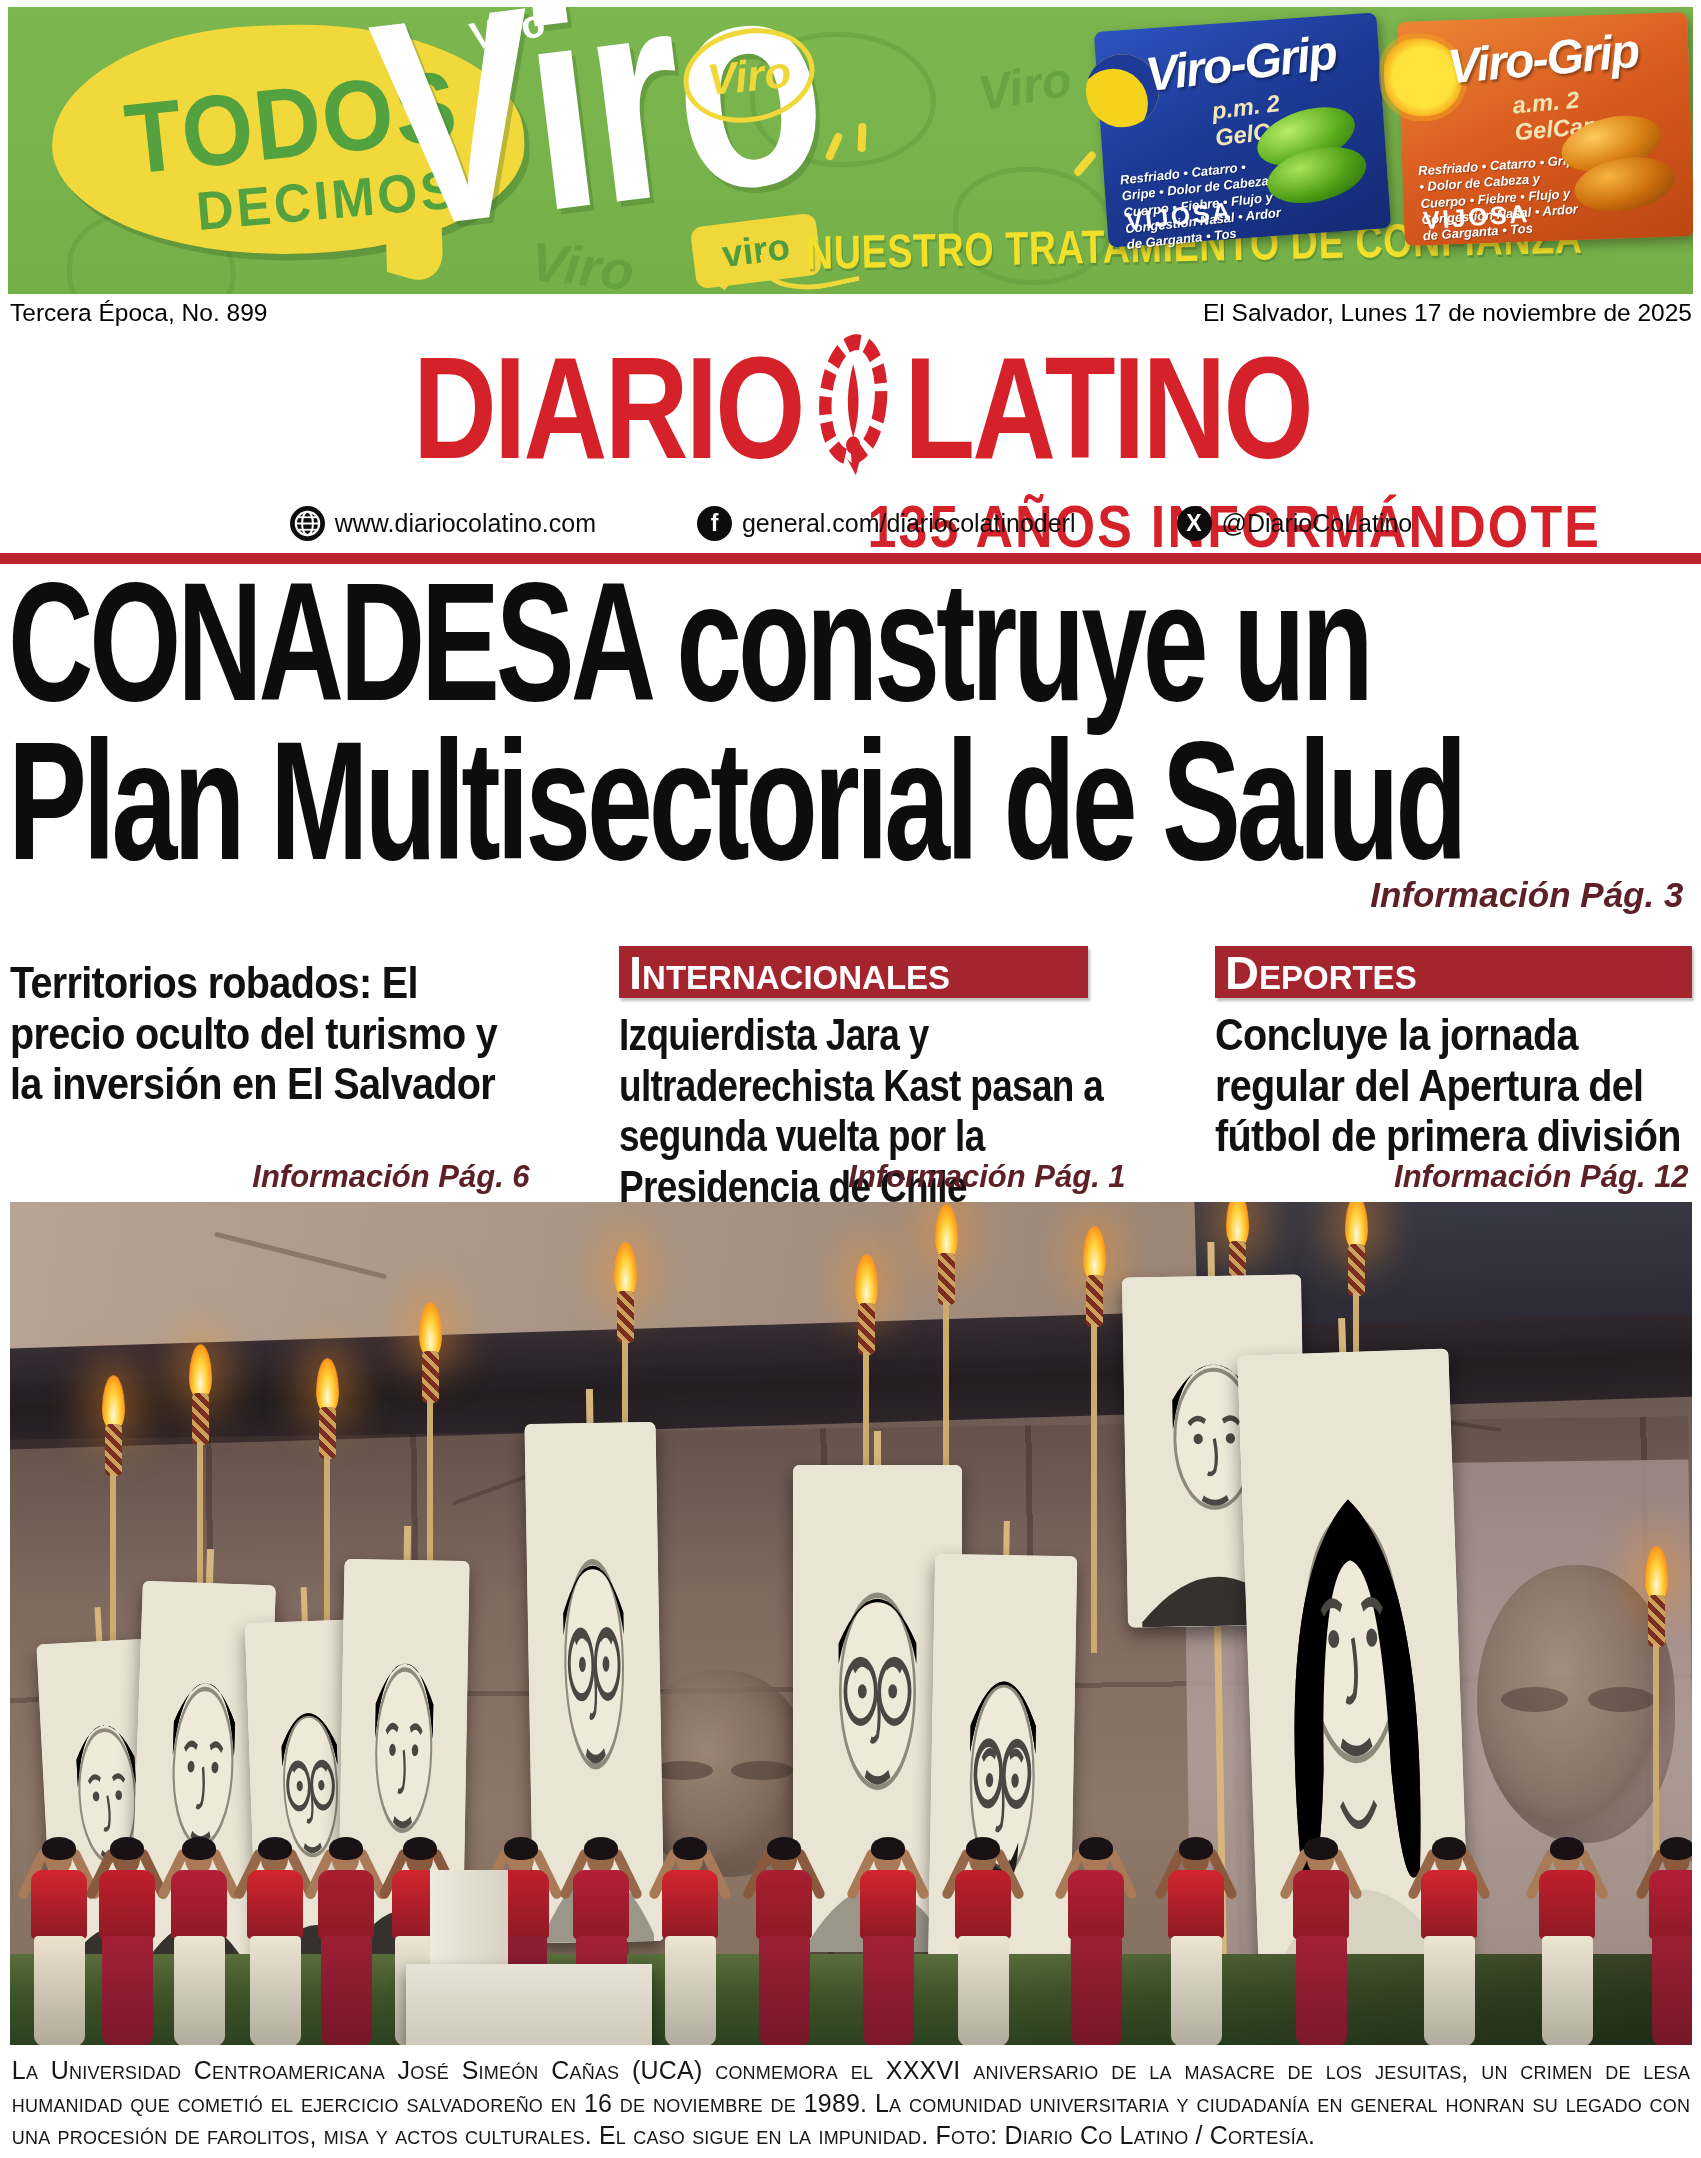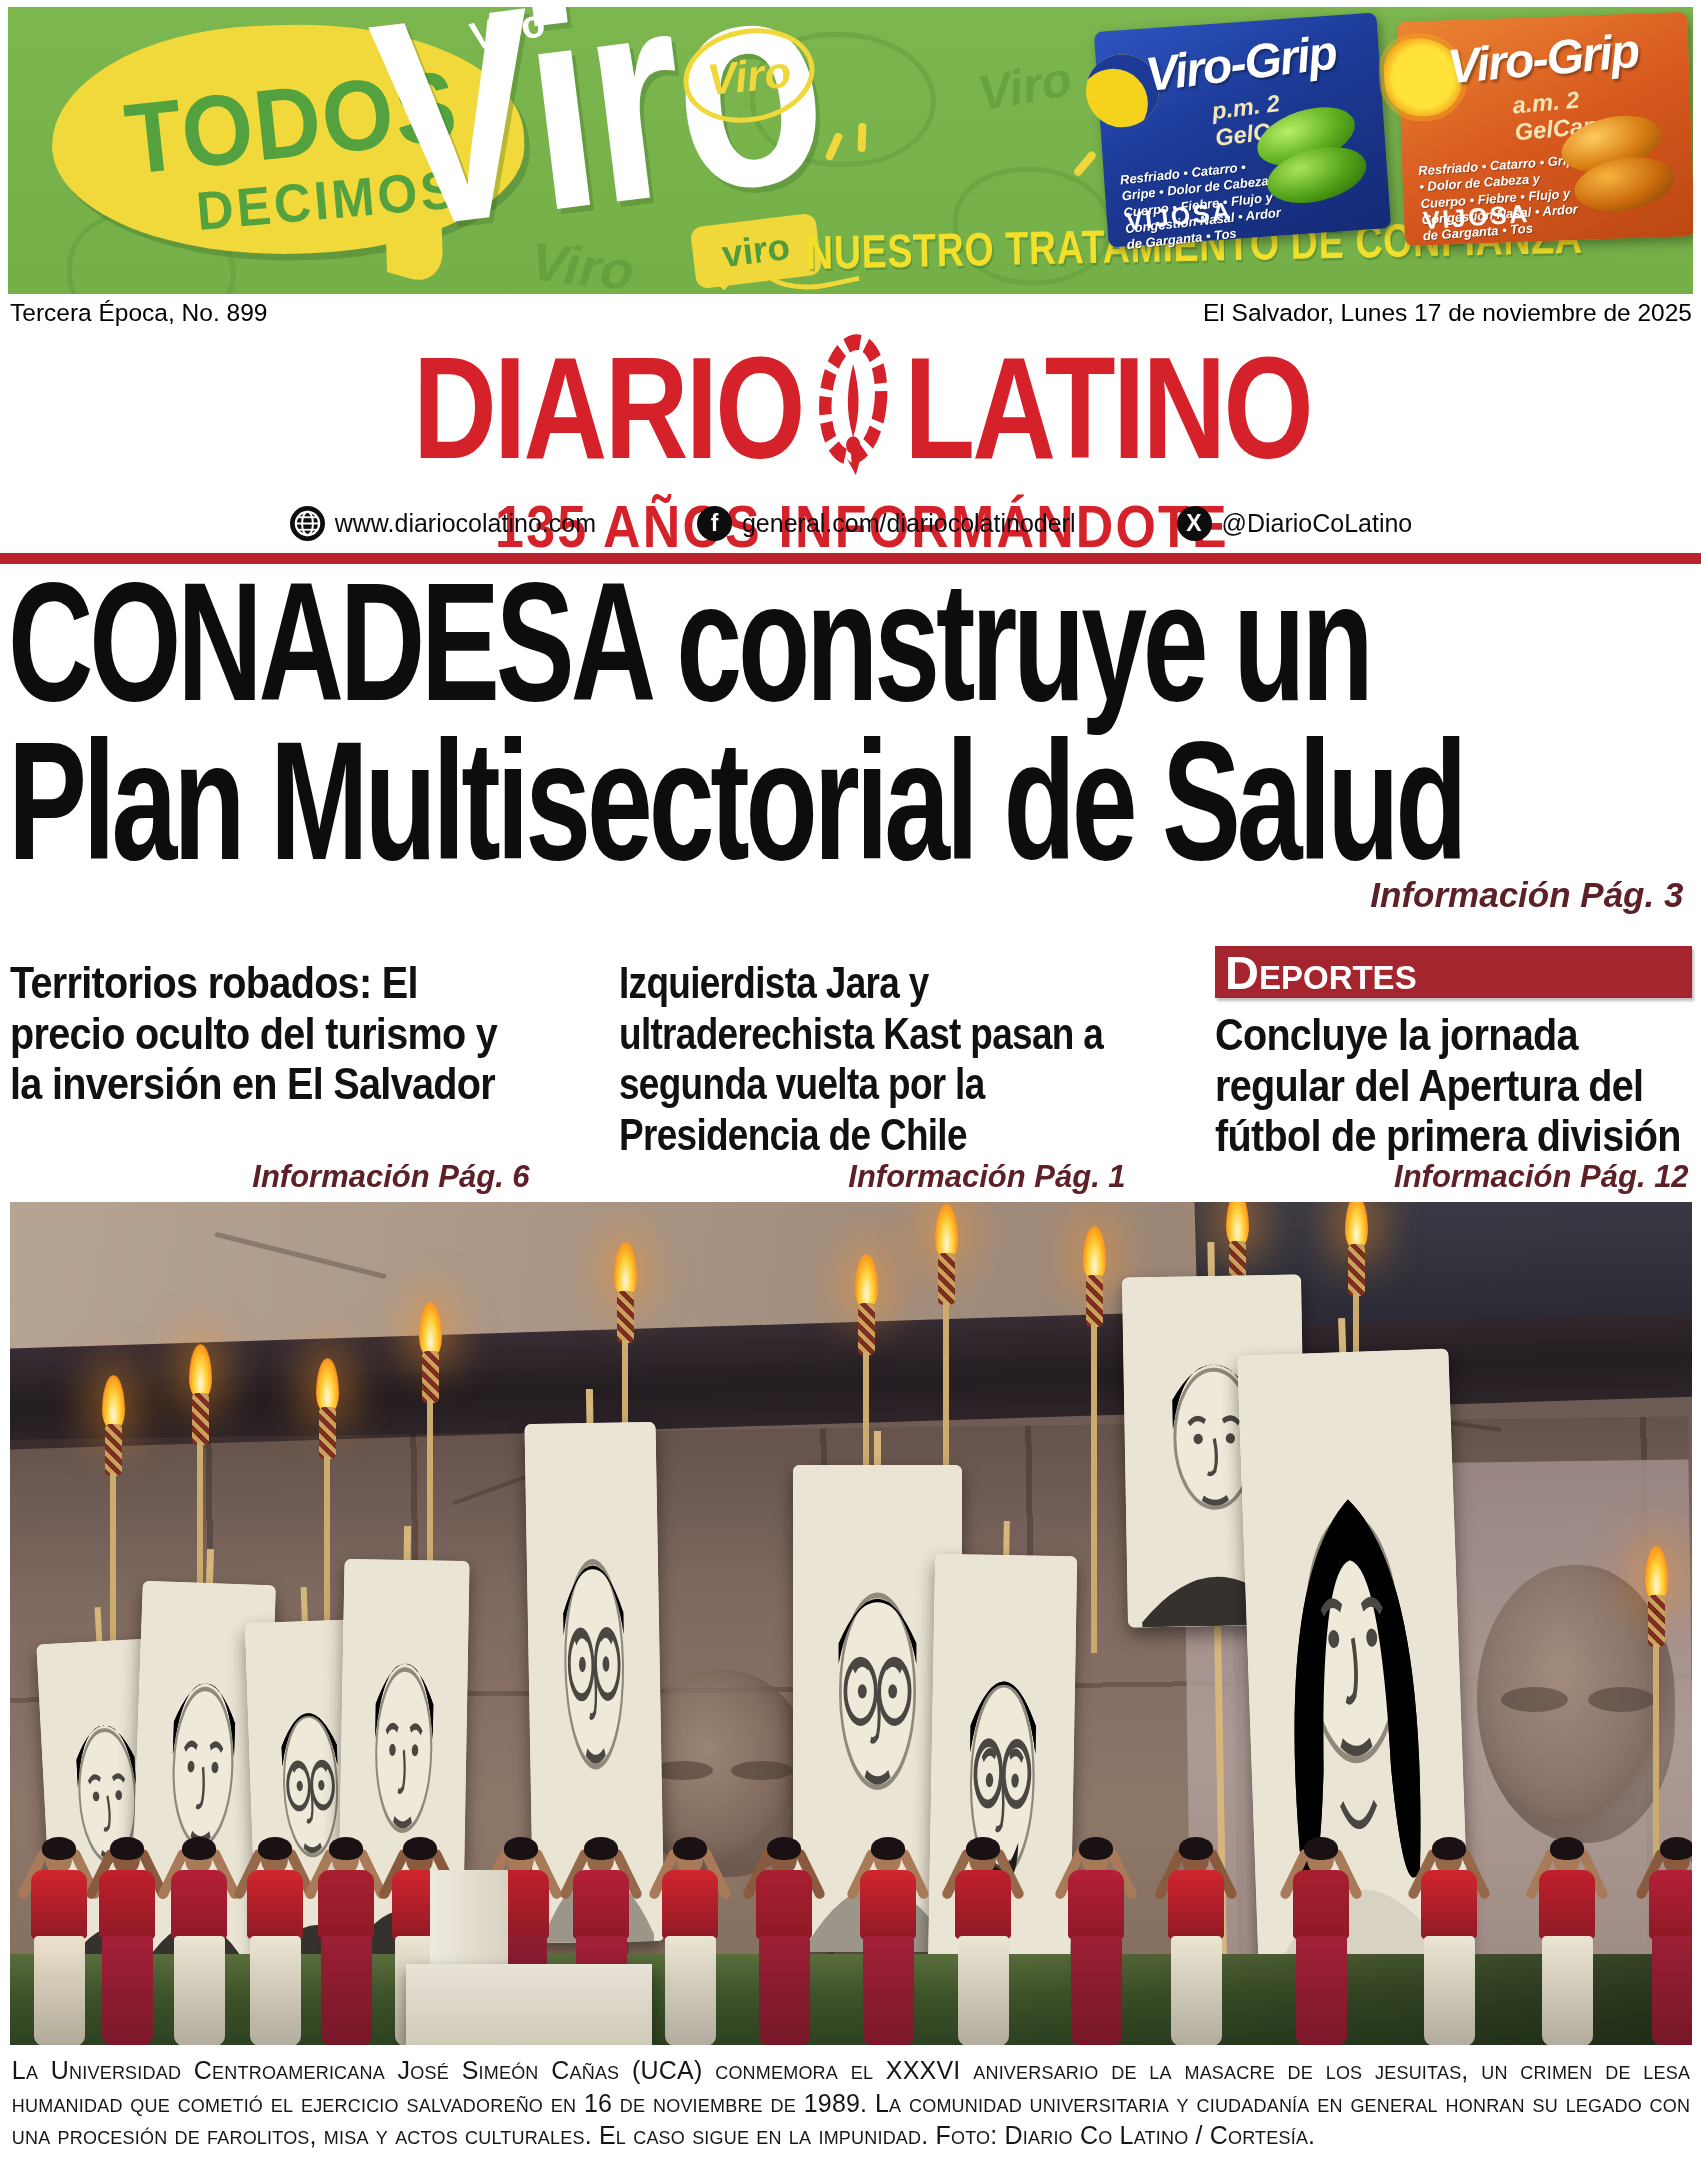--- a/index.html
+++ b/index.html
@@ -62,21 +62,21 @@
   .caps { position:absolute; right:13.5px; bottom:25px; width:126px; height:101px; }
   .cap { position:absolute; width:101px; height:52px; border-radius:50%; }
   .cap-green1 { background:radial-gradient(ellipse at 35% 30%,#b8ee66,#5cae1d 55%,#2d6e0c); top:3.4px; left:10px; transform:rotate(-14deg); }
   .cap-green2 { background:radial-gradient(ellipse at 35% 30%,#a9e457,#4f9f16 55%,#256008); top:42px; left:18.6px; transform:rotate(-10deg); }
   .cap-amber1 { background:radial-gradient(ellipse at 35% 30%,#ffca5e,#d87d11 55%,#8a4a08); top:5px; left:8.4px; transform:rotate(-12deg); }
   .cap-amber2 { background:radial-gradient(ellipse at 35% 30%,#f7b43e,#c96a0c 55%,#7a3e06); top:46px; left:20px; transform:rotate(-8deg); }
 
   
   .edition-row { position:absolute; left:10px; right:10px; top:299px; display:flex;
     justify-content:space-between; font-size:24.5px; color:#000; }
-  .masthead { position:absolute; left:0; right:0; top:329px; text-align:center;padding-left:22px; }
+  .masthead { position:absolute; left:0; right:0; top:329px; text-align:right;padding-left:22px; }
   .mast-title { display:flex; justify-content:center; align-items:center; gap:8.4px;
     color:#d5222a; font-weight:bold; font-size:145px; letter-spacing:-3.4px; line-height:1;
     transform:scaleX(.80); transform-origin:50% 50%; }
   .mast-logo { width:100px; height:159px; margin:0 5px; }
   .mast-sub { margin-top:5px; color:#d5222a; font-weight:bold; font-size:59px; letter-spacing:2.5px;
     transform:scaleX(.88); transform-origin:50% 50%; }
   .social-row { position:absolute; left:0; right:0; top:506px; display:flex; justify-content:center;
     gap:101px; align-items:center; }
   .social-item { display:flex; align-items:center; gap:10px; font-size:25px; color:#0d0d0d; font-weight:500; }
   .sicon { width:35px; height:35px; border-radius:50%; background:#0d0d0d; color:#fff; display:flex;
@@ -269,20 +269,21 @@
   <div class="lead-line cond">Plan Multisectorial de Salud</div>
 </div>
 <div class="lead-ref">Información Pág. 3</div>
 
 <div class="sections">
   <div class="sec sec-1">
     <div class="sec-head">Territorios robados: El precio oculto del turismo y la inversión en El Salvador</div>
     <div class="sec-ref">Información Pág.  6</div>
   </div>
   <div class="sec sec-2">
+    <div class="sec-banner">Internacionales</div>
     <div class="sec-head">Izquierdista Jara y ultraderechista Kast pasan a segunda vuelta por la Presidencia de Chile</div>
     <div class="sec-ref">Información Pág.  1</div>
   </div>
   <div class="sec sec-3">
     <div class="sec-banner">Deportes</div>
     <div class="sec-head">Concluye la jornada regular del Apertura del fútbol de primera división</div>
     <div class="sec-ref">Información Pág.  12</div>
   </div>
 </div>
 

